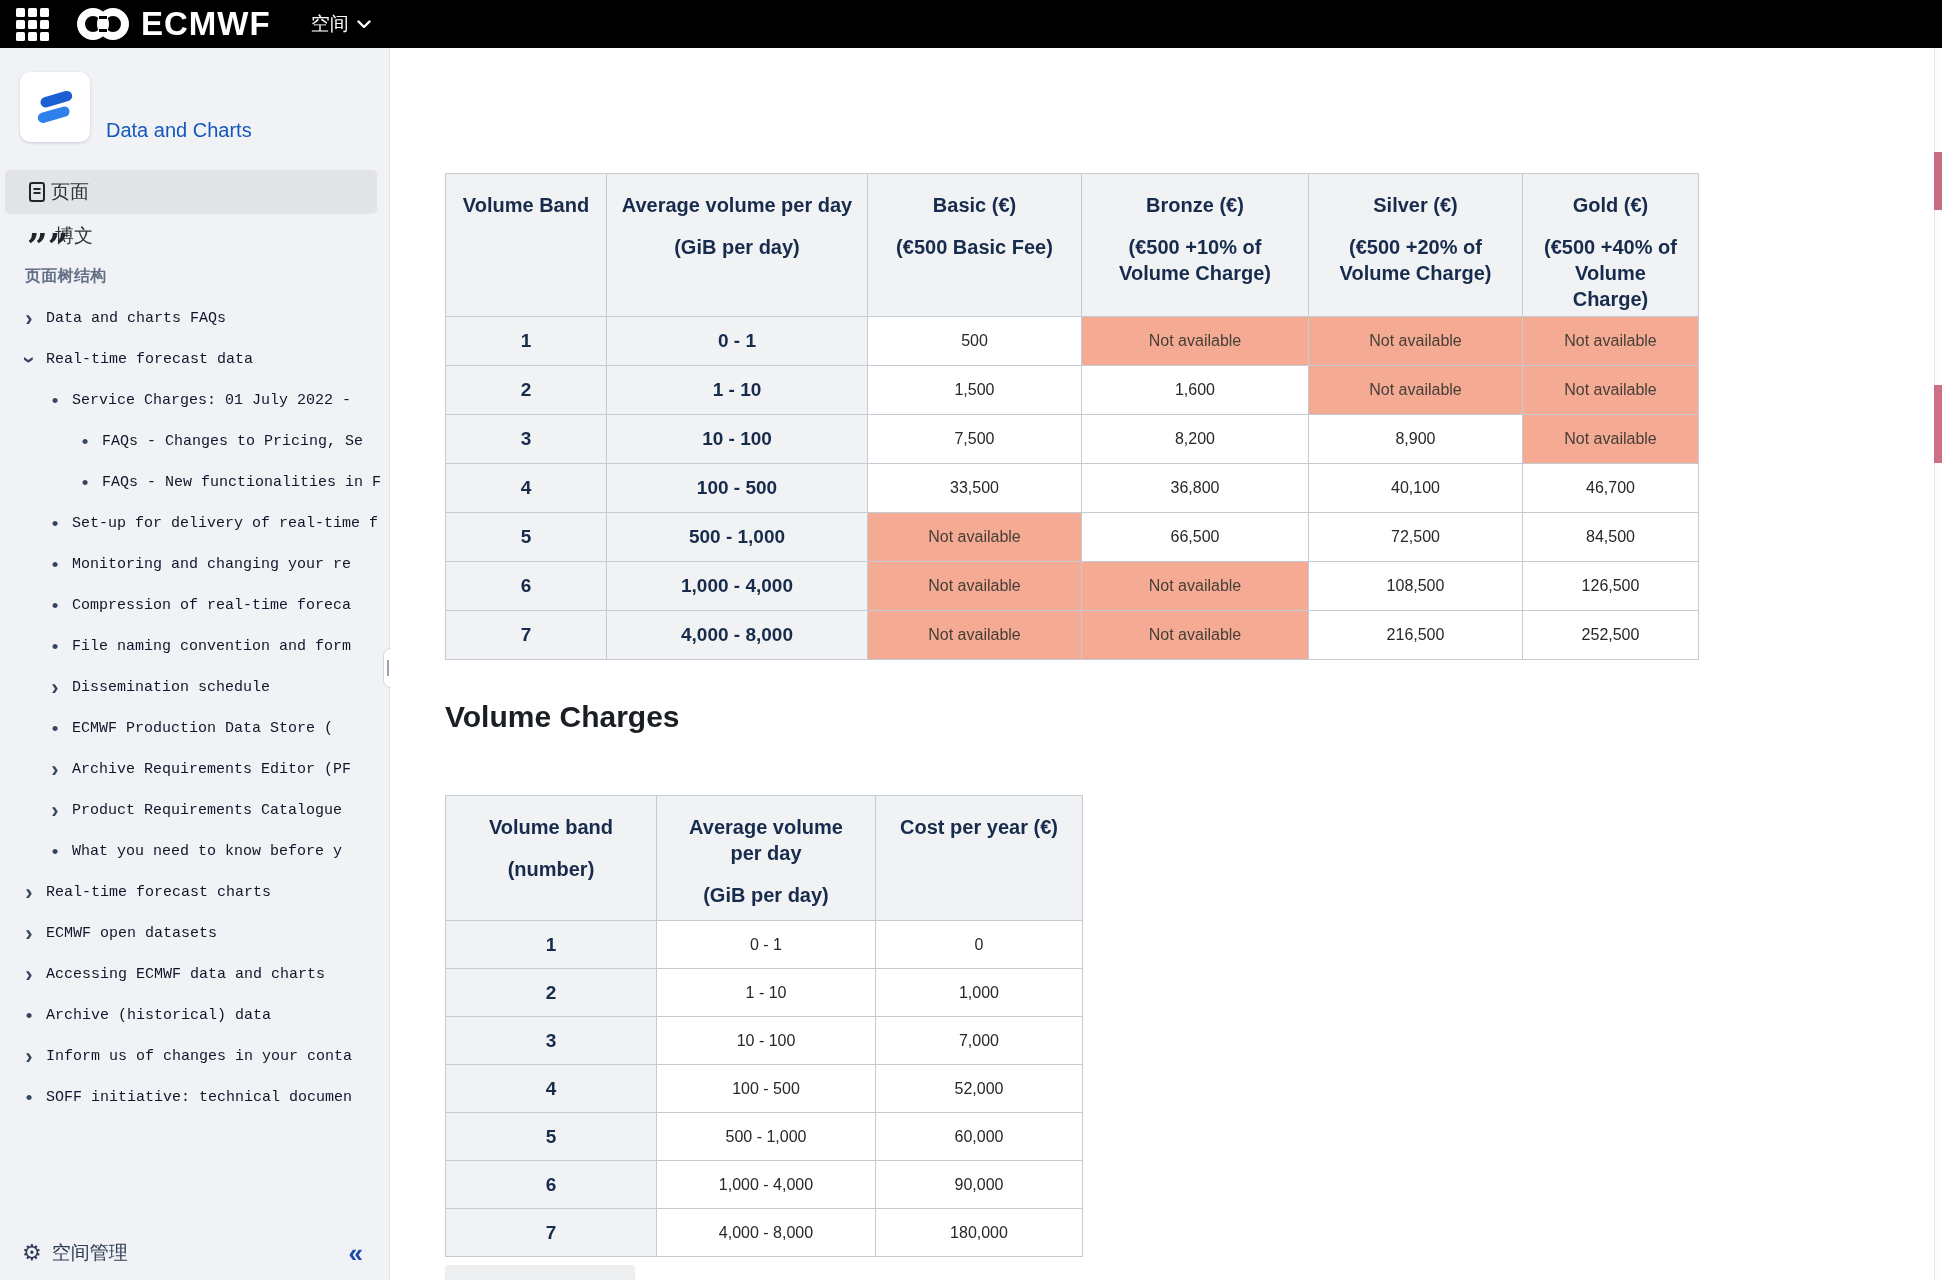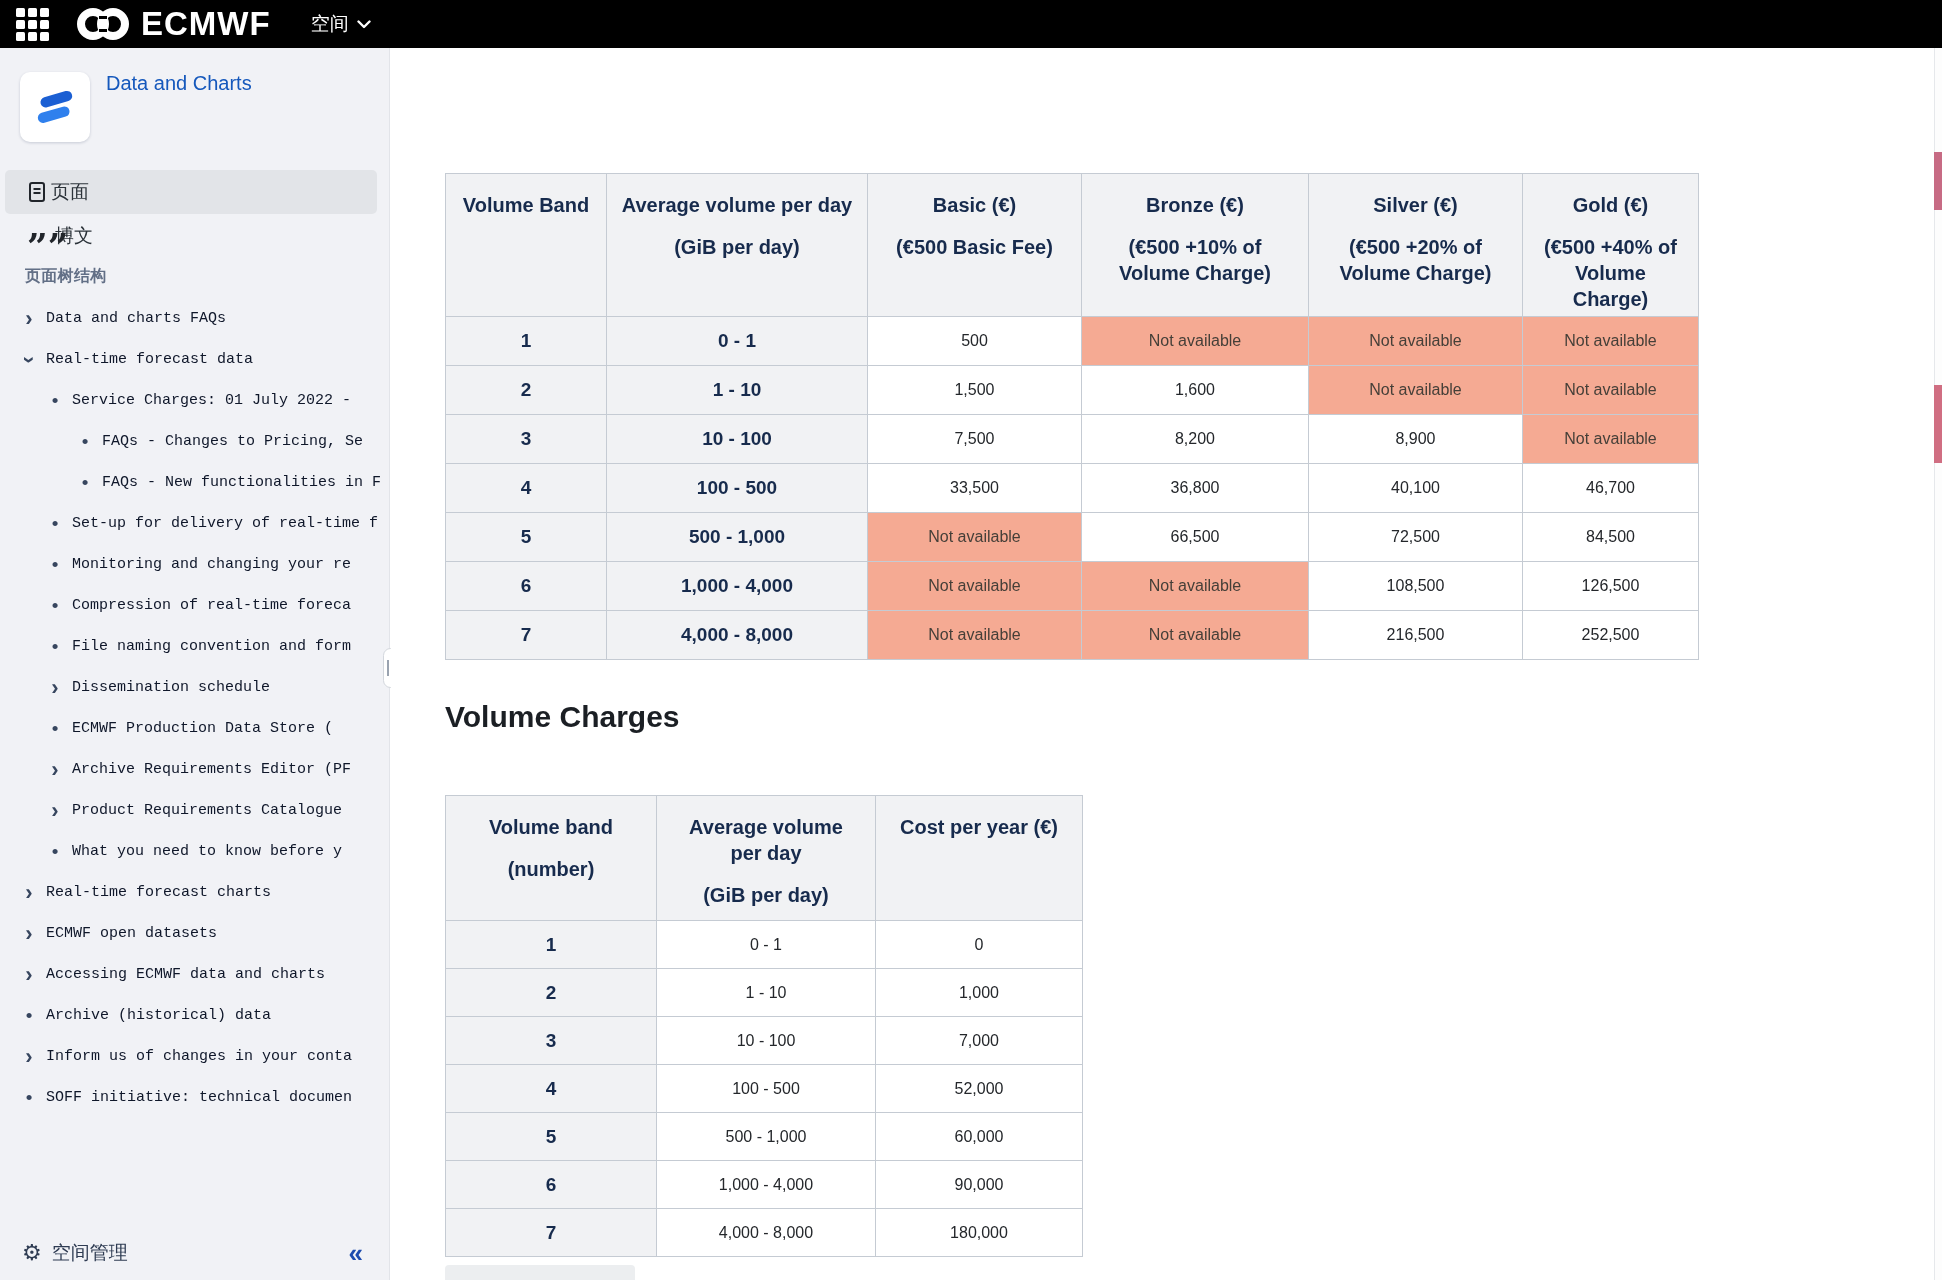--- a/index.html
+++ b/index.html
@@ -9,21 +9,21 @@
   
   .topbar { position:absolute; top:0; left:0; width:1942px; height:48px; background:#000; display:flex; align-items:center; padding-left:16px; }
   .waffle { display:grid; grid-template-columns:repeat(3,9px); grid-template-rows:repeat(3,9px); gap:3px; margin-right:24px; cursor:pointer; }
   .waffle i { background:#fff; border-radius:1.5px; }
   .ecmwf-logo { display:flex; align-items:center; gap:8px; margin-right:40px; }
   .ecmwf-logo .word { color:#fff; font-weight:bold; font-size:33px; letter-spacing:1px; }
   .space-menu { display:flex; align-items:center; gap:8px; color:#fff; font-size:19px; cursor:pointer; }
 
   
   .sidebar { position:absolute; top:48px; left:0; width:390px; bottom:0; background:#f1f2f6; border-right:1px solid #e2e4e9; }
-  .space-header { position:absolute; top:24px; left:20px; display:flex; align-items:flex-start; gap:16px; }
+  .space-header { position:absolute; top:24px; left:20px; display:flex; align-items:flex-end; gap:16px; }
   .space-icon-card { width:70px; height:70px; background:#fff; border-radius:10px; box-shadow:0 1px 3px rgba(9,30,66,.18); display:flex; align-items:center; justify-content:center; }
   .space-name { color:#1558bc; font-size:20px; }
 
   .nav-group { position:absolute; top:122px; left:5px; right:12px; }
   .nav-item { height:44px; display:flex; align-items:center; gap:4px; padding-left:22px; border-radius:5px; color:#2c333a; font-size:19px; cursor:pointer; }
   .nav-item.selected { background:#e2e4e8; }
   .quote-glyph { font-family:"DejaVu Serif","Liberation Serif",serif; font-weight:bold; font-size:36px; line-height:0; display:inline-block; transform:translateY(10px); color:#21252b; width:24px; }
 
   .tree-section { position:absolute; top:218px; left:25px; color:#626f86; font-size:16px; font-weight:bold; letter-spacing:.3px; }
   .tree { position:absolute; top:250px; left:0; right:0; }

